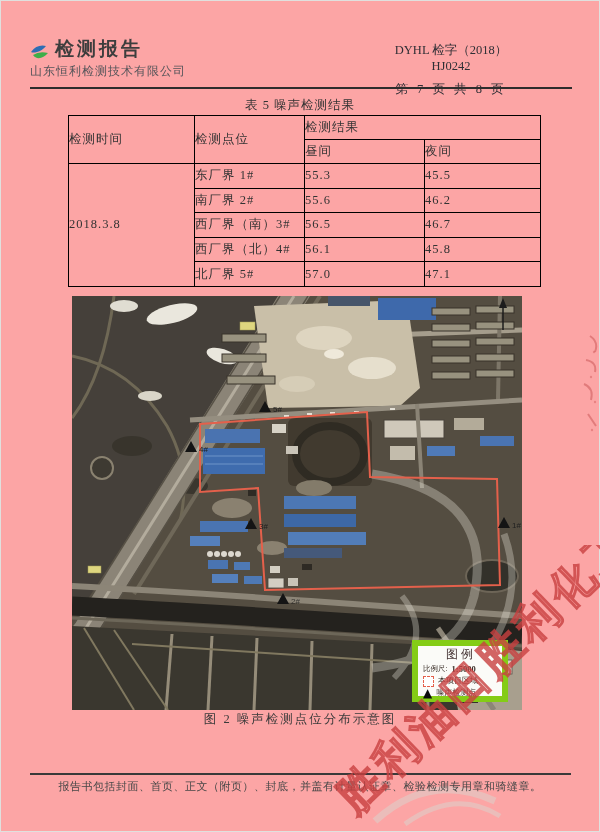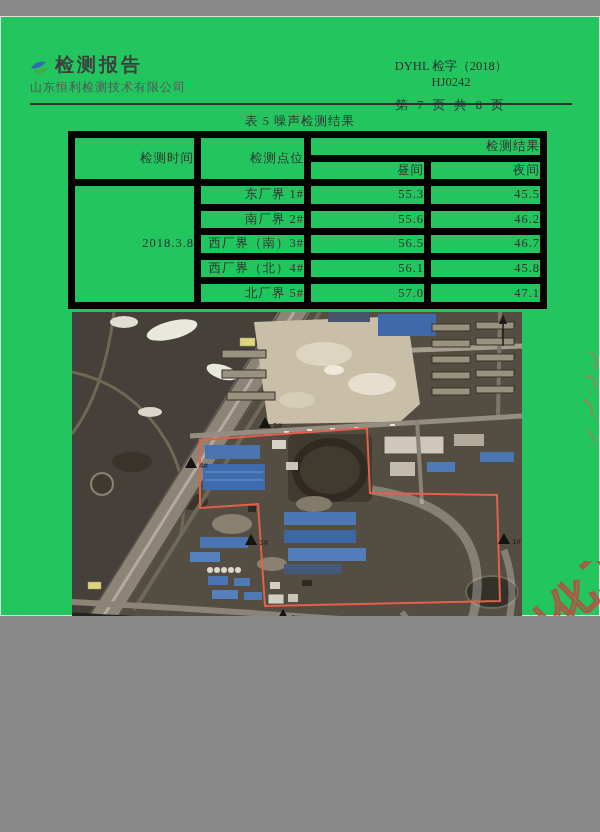--- a/index.html
+++ b/index.html
@@ -1,33 +1,33 @@
 <!DOCTYPE html>
 <html><head>
 <meta charset="utf-8">
 <style>
   html,body{margin:0;padding:0;background:#888;}
   .page{
-    position:relative;width:600px;height:600px;margin:16px auto;
-    background:#22c55e;overflow:hidden;
+    position:relative;width:600px;height:832px;margin:0 auto;
+    background:#fca5a5;overflow:hidden;
     font-family:"Liberation Serif","DejaVu Serif",serif;color:#333;
     box-shadow:inset 0 0 0 1px #e0e0de;
   }
   
   .logo{position:absolute;left:29px;top:43px;width:24px;height:18px;}
   .doc-title{position:absolute;left:55px;top:36px;font-size:19px;font-weight:600;letter-spacing:3px;color:#3d3d3d;}
   .company{position:absolute;left:30px;top:63px;font-size:12px;color:#55555a;letter-spacing:1px;}
   .head-right{position:absolute;left:376px;top:42px;width:150px;text-align:center;}
   .report-no{font-size:12.5px;color:#2f2f35;}
   .page-info{font-size:12.5px;color:#2f2f35;margin-top:7px;letter-spacing:3px;}
   .header-rule{position:absolute;left:30px;top:87px;width:542px;height:2px;background:#2d2d2d;}
   
   .table-title{position:absolute;left:0;top:97px;width:100%;text-align:center;font-size:12.5px;letter-spacing:1px;color:#333;}
   table.noise{position:absolute;left:68px;top:115px;width:472px;border-collapse:collapse;table-layout:fixed;font-size:12.5px;color:#333;}
-  table.noise td,table.noise th{border:7px solid #000000;text-align:right;font-weight:normal;padding:0;letter-spacing:1px;}
+  table.noise td,table.noise th{border:1px solid #000000;text-align:left;font-weight:normal;padding:0;letter-spacing:1px;}
   tr.hrow{height:24px;} tr.drow{height:24.6px;}
   
   .map{position:absolute;left:72px;top:296px;width:450px;height:414px;background:#544d41;}
   .map svg{display:block;}
   .legend{position:absolute;left:340px;top:344px;width:96px;height:62px;background:#fbfbf8;border:6px solid #84cc16;box-sizing:border-box;padding:1px 3px 0 5px;font-size:8px;color:#3a2f28;line-height:1.3;}
   .legend-title{text-align:center;font-size:12px;letter-spacing:3px;color:#433;margin-bottom:0px;}
   .legend-row{display:flex;align-items:flex-start;gap:4px;margin-top:1px;}
   .scale-cap{font-size:7.5px;}
   .scale-val{font-size:8.5px;font-weight:bold;}
   .area-swatch{display:inline-block;width:9px;height:9px;border:1px dashed #e4604b;background:#fff;flex:0 0 auto;}

